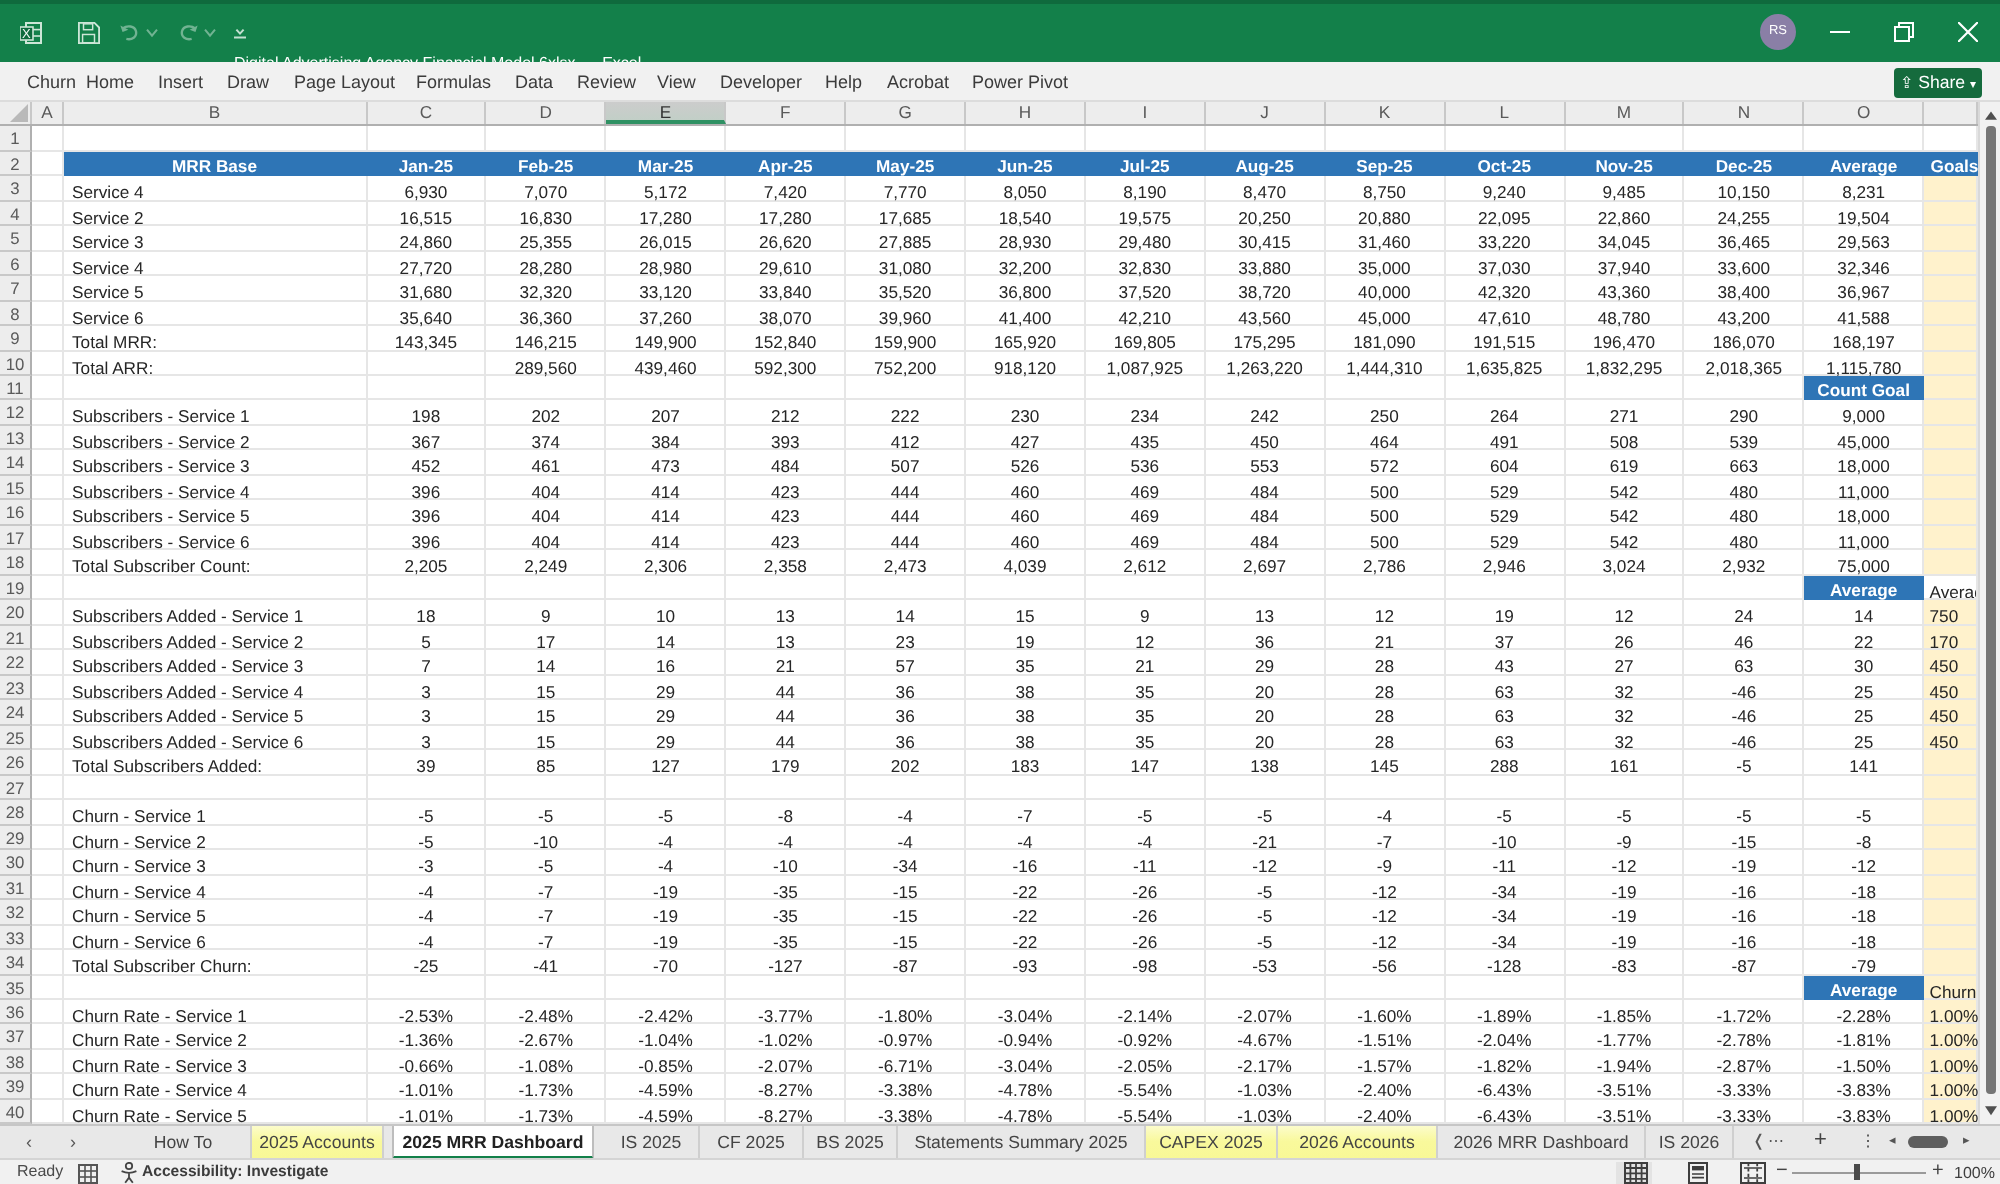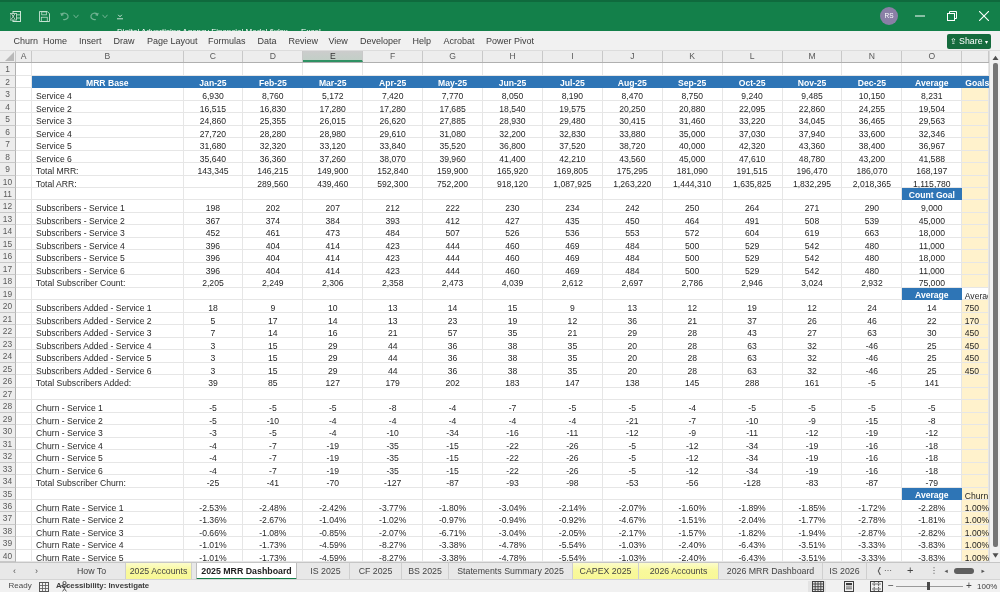--- a/index.html
+++ b/index.html
@@ -156,21 +156,21 @@
 <div class="cell blue" style="width:59.92px">Nov-25</div>
 <div class="cell blue" style="width:59.92px">Dec-25</div>
 <div class="cell blue" style="width:59.92px">Average</div>
 <div class="cell blue" style="width:26.539999999999964px;text-align:left;padding-left:3px">Goals</div>
 </div>
 <div class="row" style="top:88.16px;height:12.48px">
 <div class="cell rh" style="width:16.0px">3</div>
 <div class="cell" style="width:16.0px"></div>
 <div class="cell lab" style="width:151.5px">Service 4</div>
 <div class="cell" style="width:59.92px">6,930</div>
-<div class="cell" style="width:59.92px">8,760</div>
+<div class="cell" style="width:59.92px">7,070</div>
 <div class="cell" style="width:59.92px">5,172</div>
 <div class="cell" style="width:59.92px">7,420</div>
 <div class="cell" style="width:59.92px">7,770</div>
 <div class="cell" style="width:59.92px">8,050</div>
 <div class="cell" style="width:59.92px">8,190</div>
 <div class="cell" style="width:59.92px">8,470</div>
 <div class="cell" style="width:59.92px">8,750</div>
 <div class="cell" style="width:59.92px">9,240</div>
 <div class="cell" style="width:59.92px">9,485</div>
 <div class="cell" style="width:59.92px">10,150</div>
@@ -832,21 +832,21 @@
 <div class="cell" style="width:59.92px">-0.85%</div>
 <div class="cell" style="width:59.92px">-2.07%</div>
 <div class="cell" style="width:59.92px">-6.71%</div>
 <div class="cell" style="width:59.92px">-3.04%</div>
 <div class="cell" style="width:59.92px">-2.05%</div>
 <div class="cell" style="width:59.92px">-2.17%</div>
 <div class="cell" style="width:59.92px">-1.57%</div>
 <div class="cell" style="width:59.92px">-1.82%</div>
 <div class="cell" style="width:59.92px">-1.94%</div>
 <div class="cell" style="width:59.92px">-2.87%</div>
-<div class="cell" style="width:59.92px">-2.82%</div>
+<div class="cell" style="width:59.92px">-1.50%</div>
 <div class="cell yel pl" style="width:26.539999999999964px">1.00%</div>
 </div>
 <div class="row" style="top:537.44px;height:12.48px">
 <div class="cell rh" style="width:16.0px">39</div>
 <div class="cell" style="width:16.0px"></div>
 <div class="cell lab" style="width:151.5px">Churn Rate - Service 4</div>
 <div class="cell" style="width:59.92px">-1.01%</div>
 <div class="cell" style="width:59.92px">-1.73%</div>
 <div class="cell" style="width:59.92px">-4.59%</div>
 <div class="cell" style="width:59.92px">-8.27%</div>
@@ -917,21 +917,21 @@
       <rect x="0.5" y="0.5" width="9" height="9" fill="none" stroke="#555"></rect>
       <line x1="0.5" y1="3.5" x2="9.5" y2="3.5" stroke="#555" stroke-width=".8"></line>
       <line x1="0.5" y1="6.5" x2="9.5" y2="6.5" stroke="#555" stroke-width=".8"></line>
       <line x1="3.5" y1="0.5" x2="3.5" y2="9.5" stroke="#555" stroke-width=".8"></line>
       <line x1="6.5" y1="0.5" x2="6.5" y2="9.5" stroke="#555" stroke-width=".8"></line>
     </svg>
 <svg width="9" height="11" viewBox="0 0 9 11" style="position:absolute;left:60px;top:1.5px">
       <circle cx="4.5" cy="2" r="1.6" fill="none" stroke="#444" stroke-width=".9"></circle>
       <path d="M0.8 4.6 Q4.5 6.2 8.2 4.6 M4.5 5.9 V7.8 M4.5 7.8 L2.6 10.4 M4.5 7.8 L6.4 10.4" fill="none" stroke="#444" stroke-width=".9"></path>
     </svg>
-<div style="position:absolute;left:56px;top:1.8px;font-size:7.8px;font-weight:bold;color:#3c3c3c">Accessibility: Investigate</div>
+<div style="position:absolute;left:71px;top:1.8px;font-size:7.8px;font-weight:bold;color:#3c3c3c">Accessibility: Investigate</div>
 <div style="position:absolute;left:808px;top:1px;width:18px;height:12px;background:#e3e3e3"></div>
 <svg width="12" height="11" viewBox="0 0 12 11" style="position:absolute;left:812px;top:1.5px">
       <rect x="0.5" y="0.5" width="11" height="10" fill="none" stroke="#3e3e3e"></rect>
       <path d="M0.5 3 h11 M0.5 5.7 h11 M0.5 8.4 h11 M3.2 0.5 v10 M6 0.5 v10 M8.8 0.5 v10" stroke="#3e3e3e" stroke-width=".9" fill="none"></path>
     </svg>
 <svg width="12" height="11" viewBox="0 0 12 11" style="position:absolute;left:843px;top:1.5px">
       <rect x="1.5" y="0.5" width="9" height="10" fill="none" stroke="#3e3e3e"></rect>
       <rect x="3" y="2" width="6" height="2.2" fill="#3e3e3e"></rect>
       <path d="M3 6 h6 M3 7.8 h6" stroke="#3e3e3e" stroke-width=".8"></path>
     </svg>

